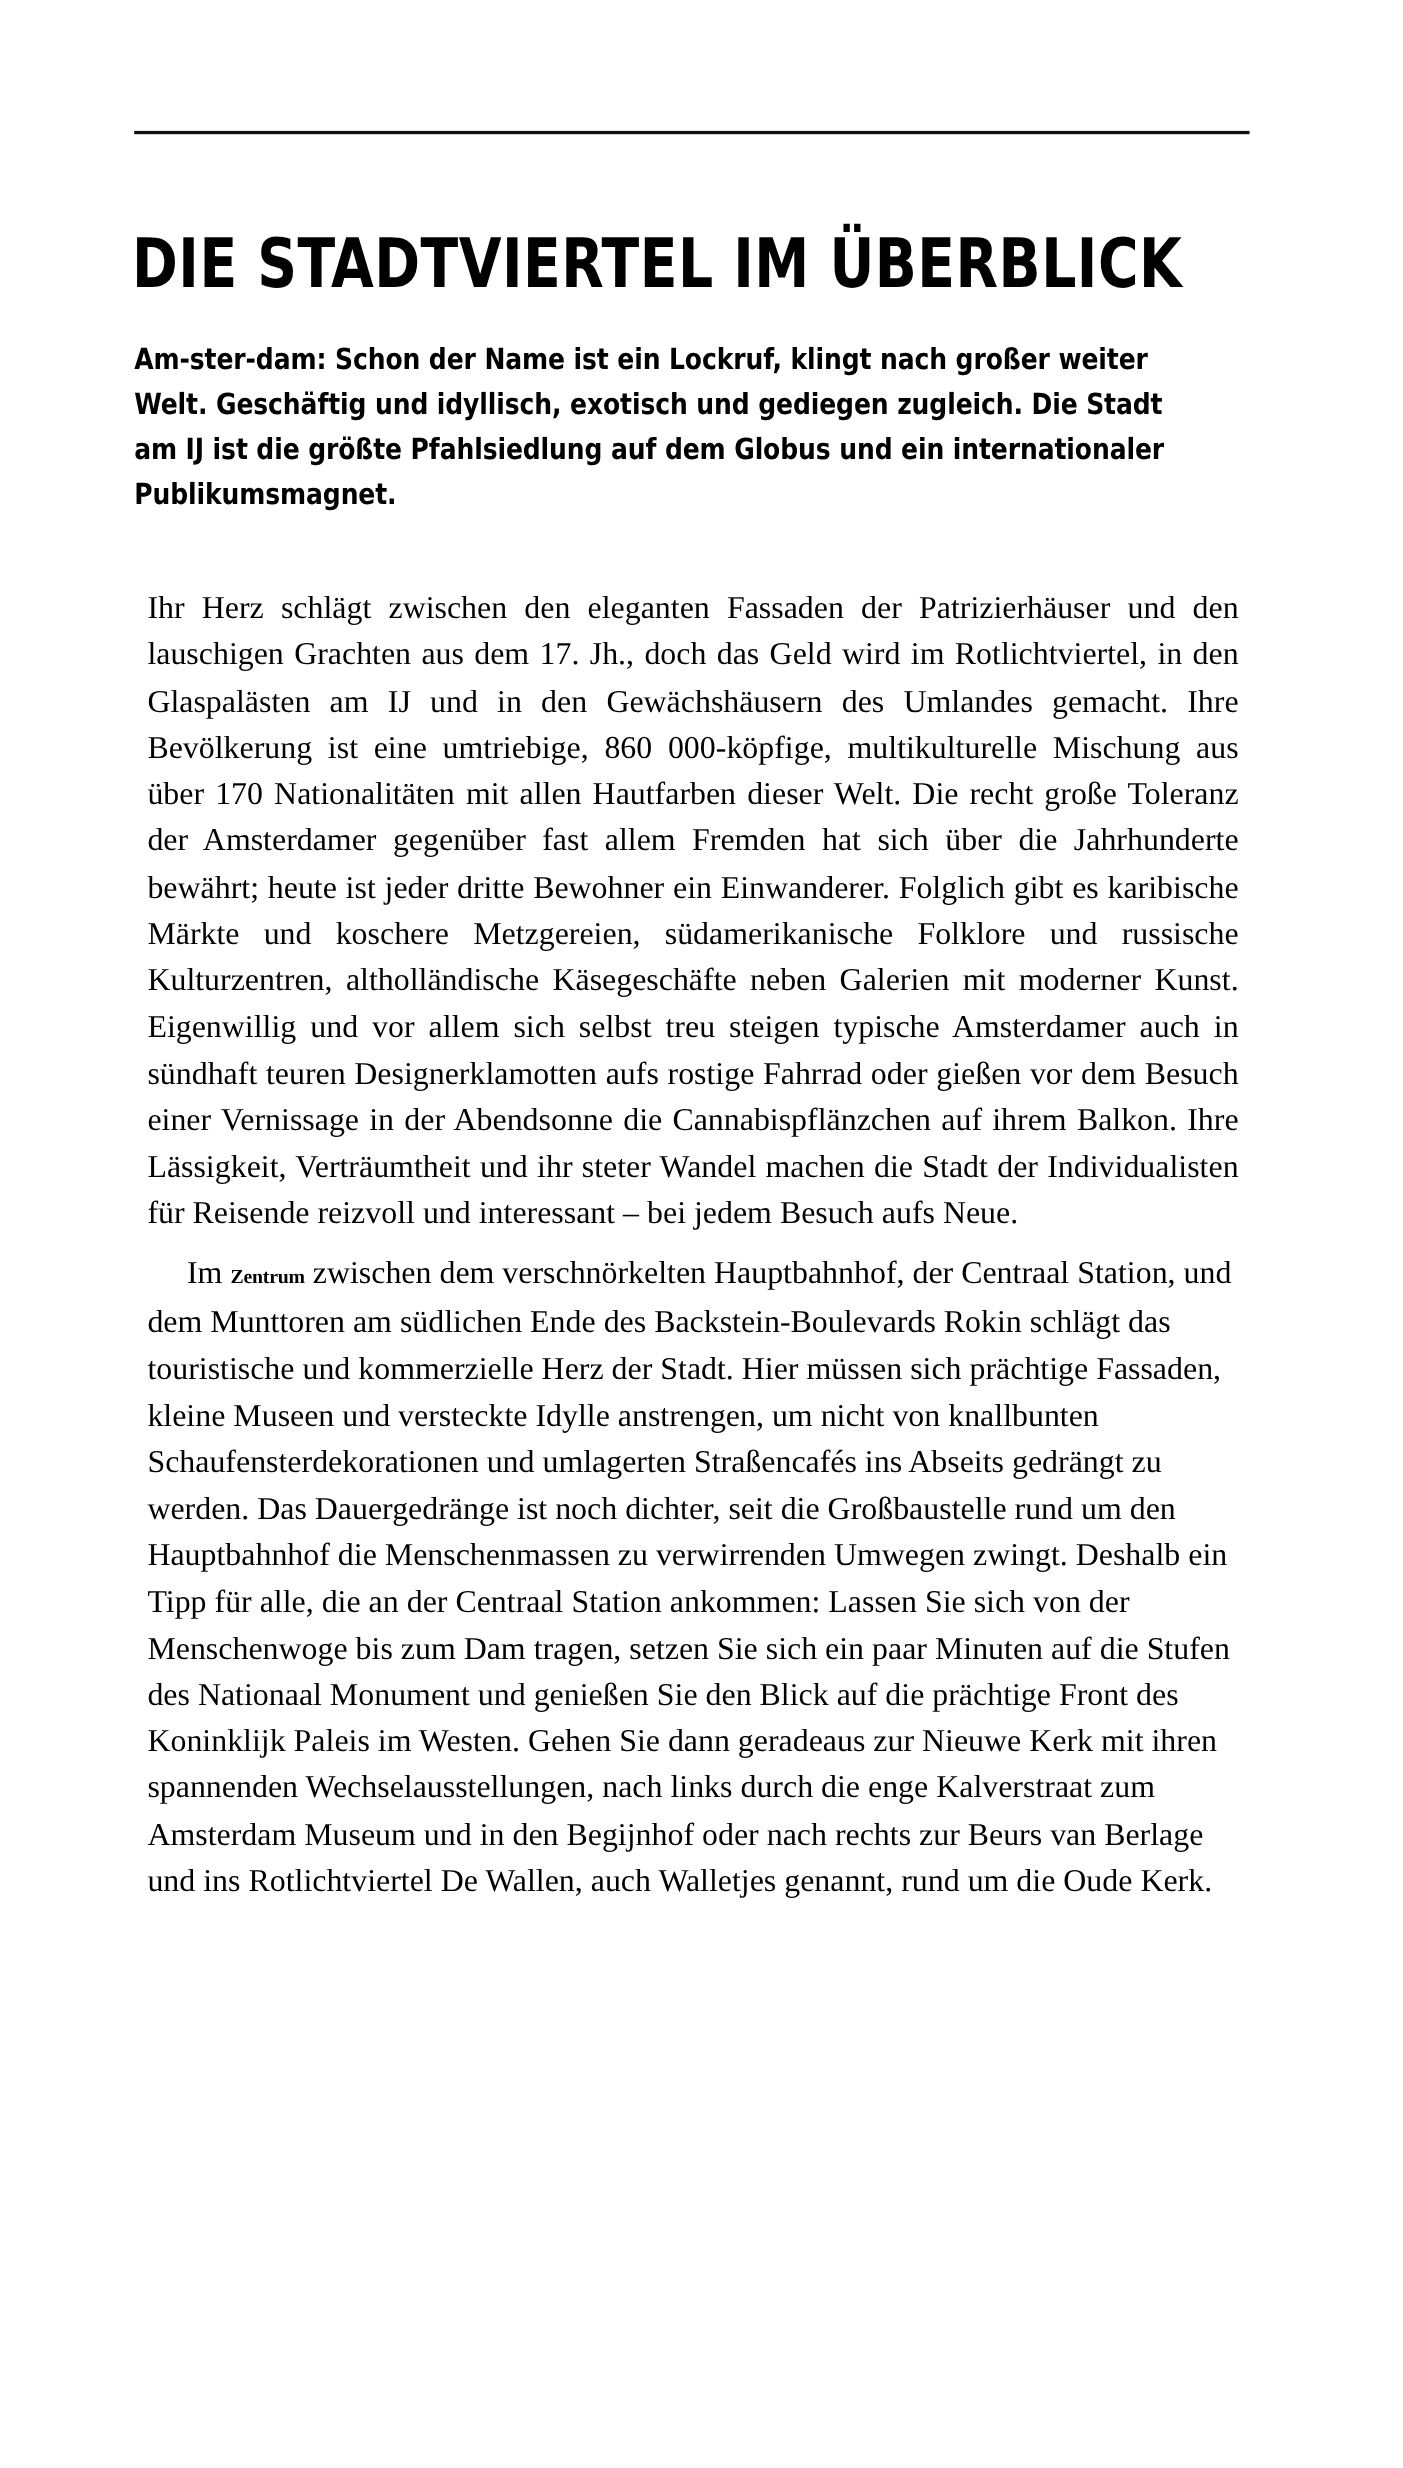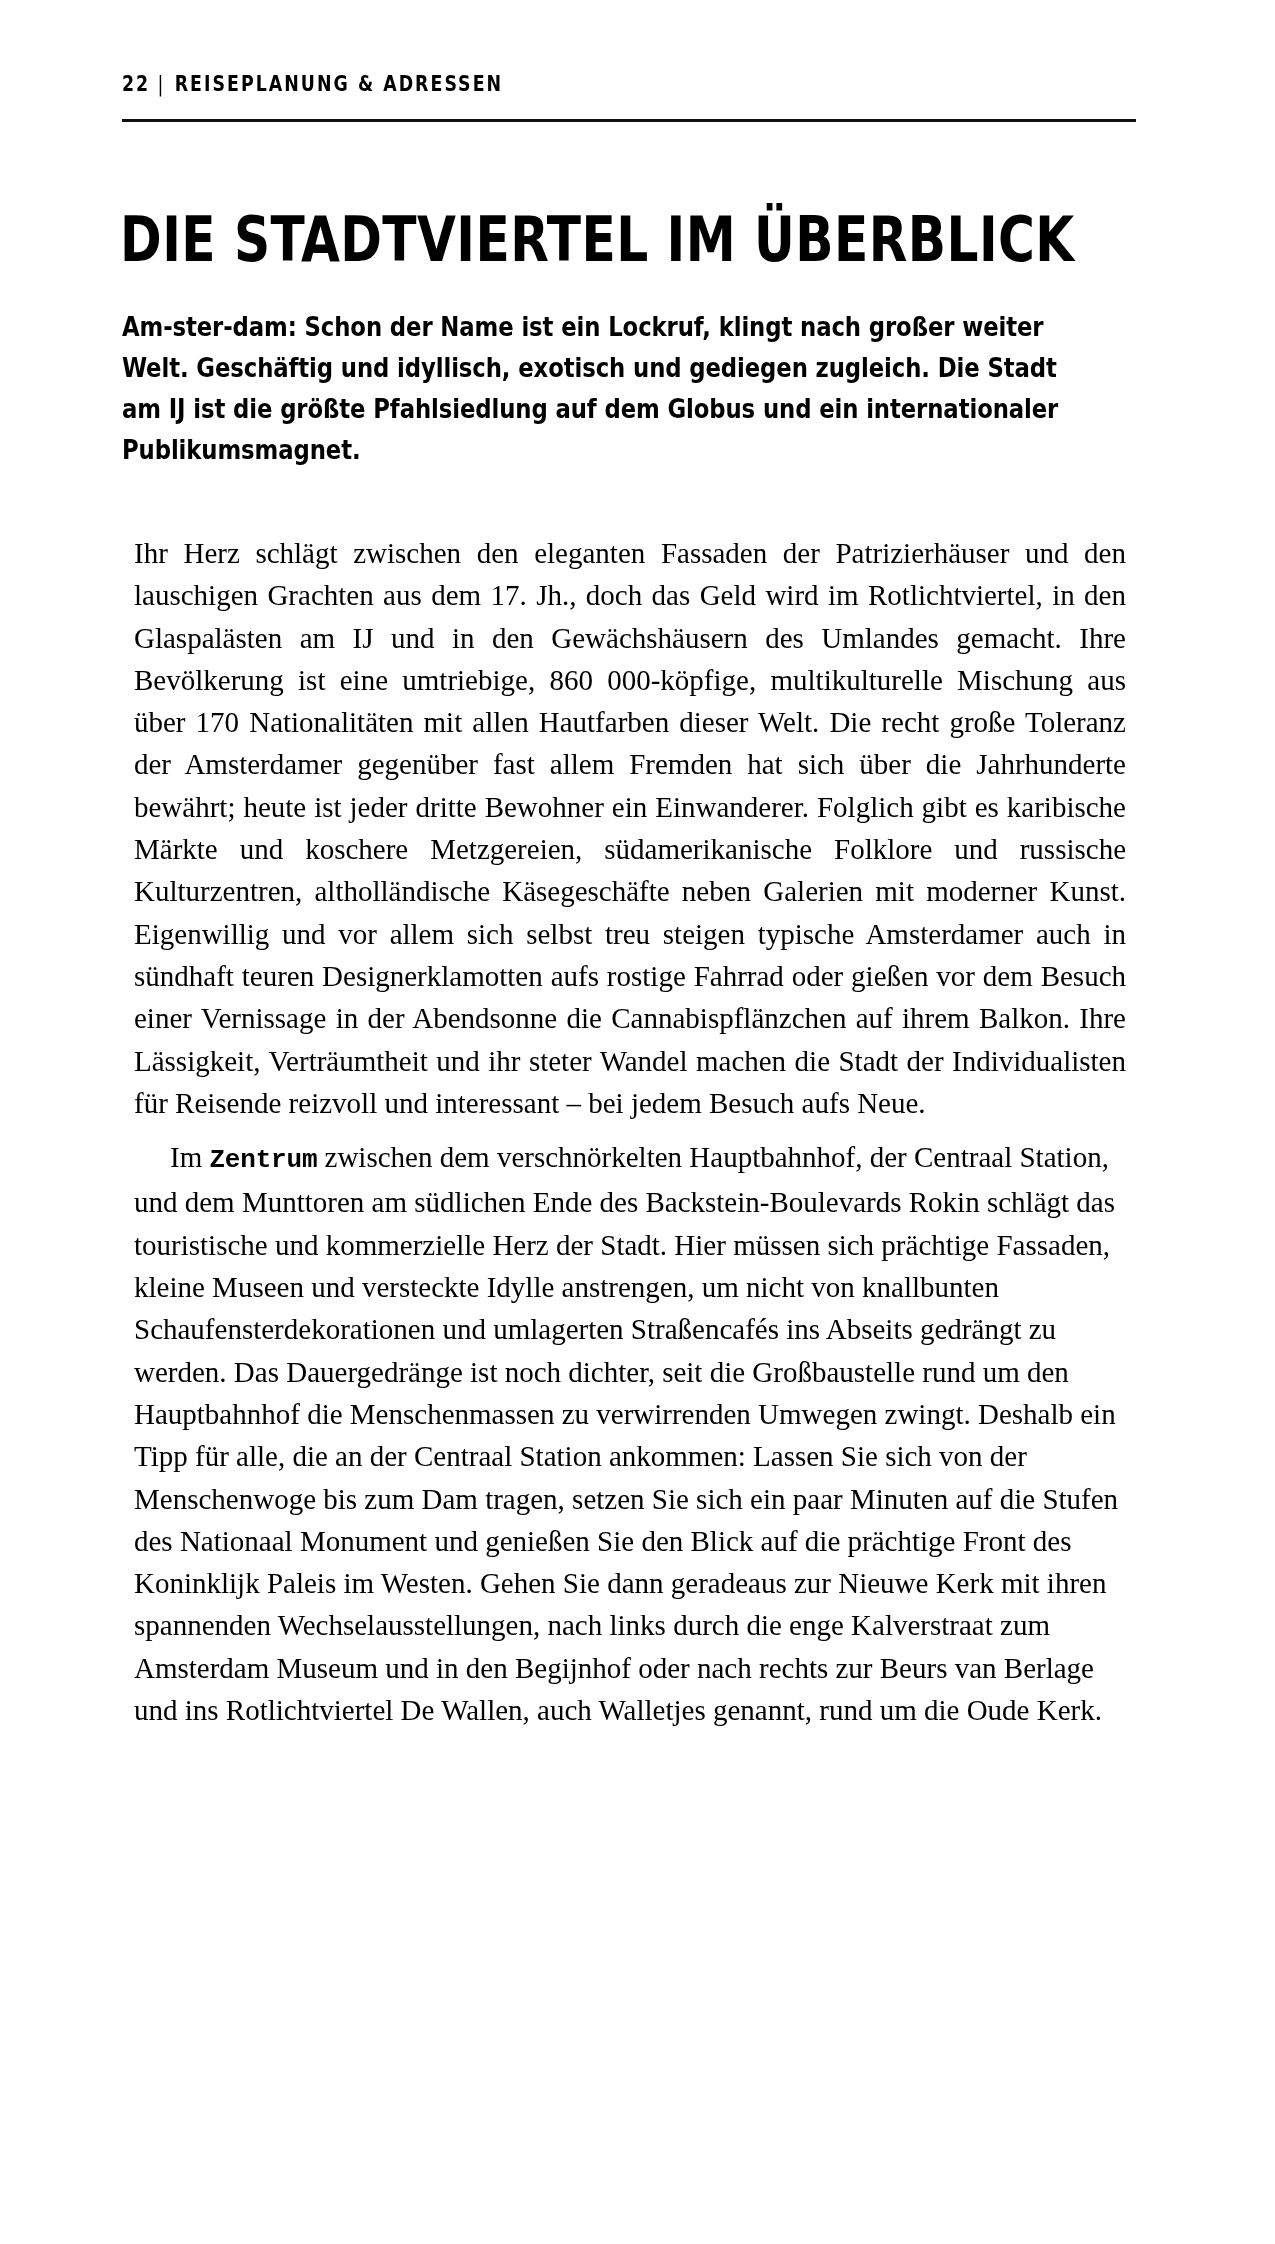--- a/index.html
+++ b/index.html
@@ -106,34 +106,31 @@
   .body-copy p {
     margin: 12px;
   }
   .body-copy p.indent {
     text-indent: 36px;
   }
   .body-copy p:last-child {
     text-align: left;
   }
   .emph-sans {
-    font-family: Liberation Mono, monospace;
+    font-family: Liberation Serif, serif;
     font-weight: 700;
-    font-size: 26px;
+    font-size: 18px;
     letter-spacing: -0.2px;
   }
 </style>
 </head>
 <body>
 
 <div class="page">
 
-  <div class="running-head">
-    <div class="running-head-text"><span>22</span><span class="rh-sep">|</span><span>REISEPLANUNG &amp; ADRESSEN</span></div>
-  </div>
 
   <div class="head-rule"></div>
 
   <h1 class="chapter-title">DIE STADTVIERTEL IM ÜBERBLICK</h1>
 
   <div class="deck">Am-ster-dam: Schon der Name ist ein Lockruf, klingt nach großer weiter Welt. Geschäftig und idyllisch, exotisch und gediegen zugleich. Die Stadt am IJ ist die größte Pfahlsiedlung auf dem Globus und ein internationaler Publikumsmagnet.</div>
 
   <div class="body-copy">
     <p>Ihr Herz schlägt zwischen den eleganten Fassaden der Patrizierhäuser und den lauschigen Grachten aus dem 17. Jh., doch das Geld wird im Rotlichtviertel, in den Glaspalästen am IJ und in den Gewächshäusern des Umlandes gemacht. Ihre Bevölkerung ist eine umtriebige, 860 000-köpfige, multikulturelle Mischung aus über 170 Nationalitäten mit allen Hautfarben dieser Welt. Die recht große Toleranz der Amsterdamer gegenüber fast allem Fremden hat sich über die Jahrhunderte bewährt; heute ist jeder dritte Bewohner ein Einwanderer. Folglich gibt es karibische Märkte und koschere Metzgereien, südamerikanische Folklore und russische Kulturzentren, altholländische Käsegeschäfte neben Galerien mit moderner Kunst. Eigenwillig und vor allem sich selbst treu steigen typische Amsterdamer auch in sündhaft teuren Designerklamotten aufs rostige Fahrrad oder gießen vor dem Besuch einer Vernissage in der Abendsonne die Cannabispflänzchen auf ihrem Balkon. Ihre Lässigkeit, Verträumtheit und ihr steter Wandel machen die Stadt der Individualisten für Reisende reizvoll und interessant – bei jedem Besuch aufs Neue.</p>
     <p class="indent"><span>Im </span><span class="emph-sans">Zentrum</span><span> zwischen dem verschnörkelten Hauptbahnhof, der Centraal Station, und dem Munttoren am südlichen Ende des Backstein-Boulevards Rokin schlägt das touristische und kommerzielle Herz der Stadt. Hier müssen sich prächtige Fassaden, kleine Museen und versteckte Idylle anstrengen, um nicht von knallbunten Schaufensterdekorationen und umlagerten Straßencafés ins Abseits gedrängt zu werden. Das Dauergedränge ist noch dichter, seit die Großbaustelle rund um den Hauptbahnhof die Menschenmassen zu verwirrenden Umwegen zwingt. Deshalb ein Tipp für alle, die an der Centraal Station ankommen: Lassen Sie sich von der Menschenwoge bis zum Dam tragen, setzen Sie sich ein paar Minuten auf die Stufen des Nationaal Monument und genießen Sie den Blick auf die prächtige Front des Koninklijk Paleis im Westen. Gehen Sie dann geradeaus zur Nieuwe Kerk mit ihren spannenden Wechselausstellungen, nach links durch die enge Kalverstraat zum Amsterdam Museum und in den Begijnhof oder nach rechts zur Beurs van Berlage und ins Rotlichtviertel De Wallen, auch Walletjes genannt, rund um die Oude Kerk.</span></p>

